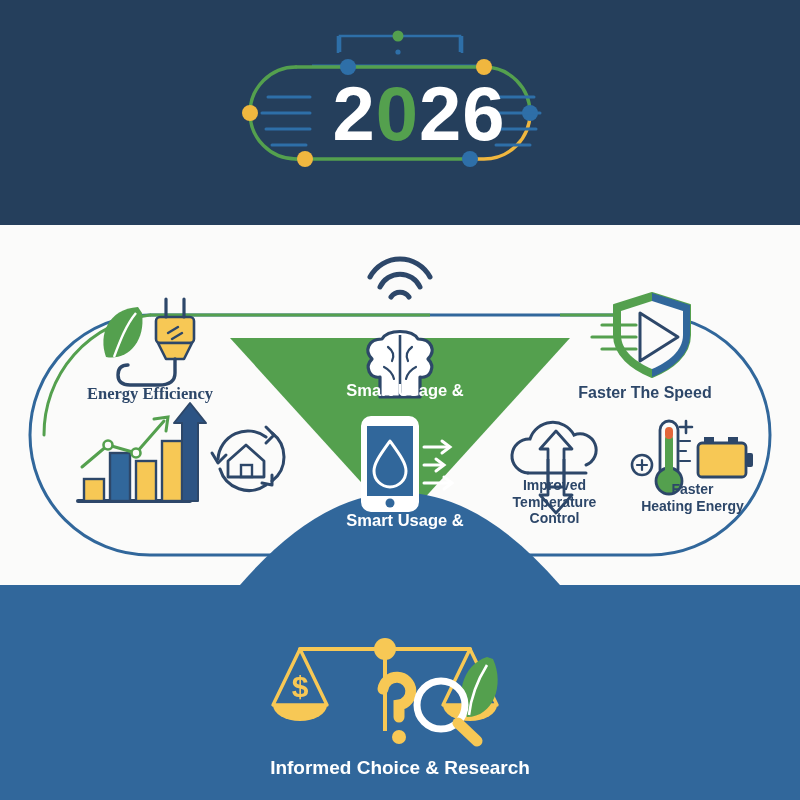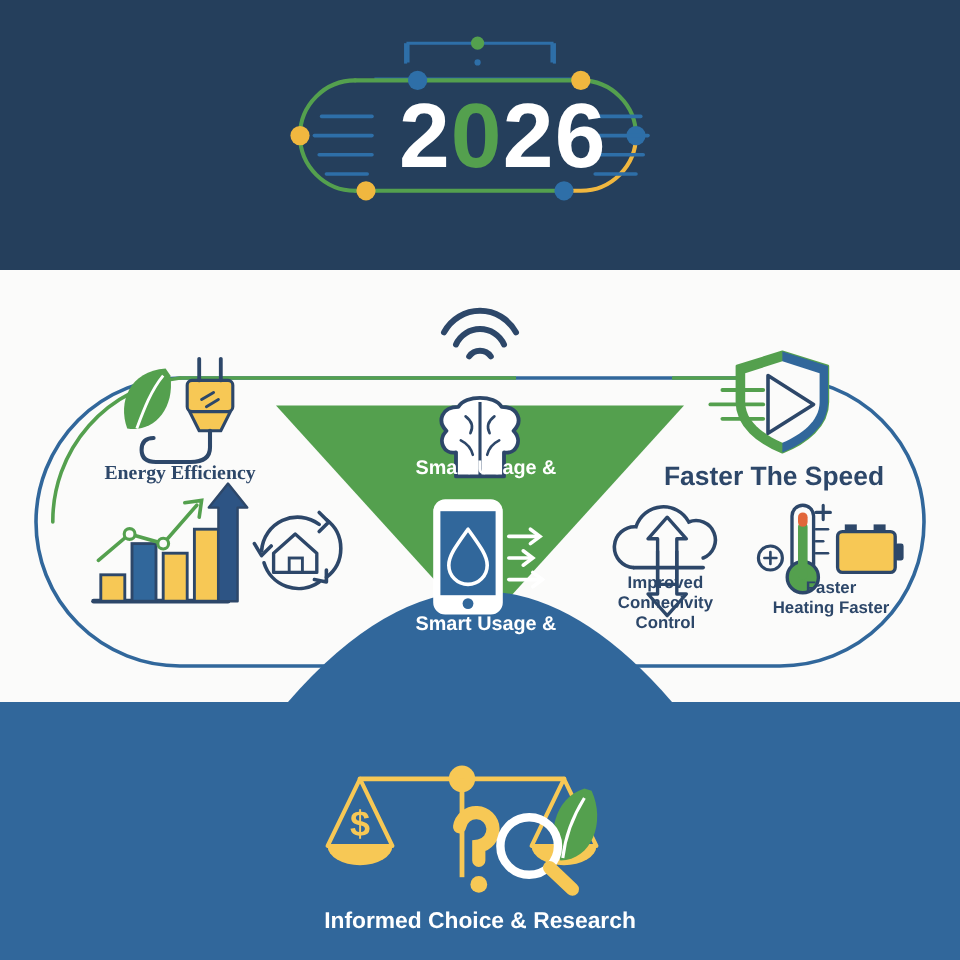--- a/index.html
+++ b/index.html
@@ -35,21 +35,21 @@
 
   .lbl{position:absolute;text-align:center;color:#2d4769;font-weight:700;line-height:1.18;}
   .lbl-white{color:#ffffff;}
 
   
   #lbl-energy      {left:50px;  top:384px; width:200px; font-size:16.5px;font-family:Liberation Serif, serif;}
   #lbl-eco         {left:180px; top:481px; width:140px; font-size:14px;}
   #lbl-smart-top   {left:310px; top:381px; width:190px; font-size:16.5px;}
   #lbl-smart-bot   {left:315px; top:511px; width:180px; font-size:16.5px;}
   #lbl-smart-bot2  {left:315px; top:534px; width:180px; font-size:16.5px; color:#2d4769;}
-  #lbl-speed       {left:545px; top:384px; width:200px; font-size:22px;}
+  #lbl-speed       {left:545px; top:384px; width:200px; font-size:16px;}
   #lbl-temp        {left:492px; top:477px; width:125px; font-size:14px;}
   #lbl-heat        {left:630px; top:481px; width:125px; font-size:14px;}
 
   
   #lbl-cost   {position:absolute;left:0;top:606px;width:800px;text-align:center;
                font-size:18px;font-weight:700;color:#ffffff;}
   #lbl-informed{position:absolute;left:0;top:757px;width:800px;text-align:center;
                font-size:19px;font-weight:700;color:#ffffff;}
   .foot-svg{position:absolute;left:255px;top:635px;width:300px;height:115px;}
 </style>
@@ -219,27 +219,27 @@
 
 
   <div class="lbl lbl-white" id="lbl-smart-top">Smart Usage &amp;</div>
 
   <div class="lbl lbl-white" id="lbl-smart-bot">Smart Usage &amp;</div>
 
   <div class="lbl" id="lbl-speed">Faster The Speed</div>
 
   <div class="lbl" id="lbl-temp">
     <div>Improved</div>
-    <div>Connecivity</div>
+    <div>Temperature</div>
     <div>Control</div>
   </div>
 
   <div class="lbl" id="lbl-heat">
     <div>Faster</div>
-    <div>Heating Faster</div>
+    <div>Heating Energy</div>
   </div>
 
   <div class="band-footer"></div>
 
 
   <svg class="foot-svg" viewBox="0 0 300 115">
 
     <g>
       <line x1="45" y1="14" x2="215" y2="14" stroke="#f7c855" stroke-width="4" stroke-linecap="round"></line>
       <circle cx="130" cy="14" r="11" fill="#f7c855"></circle>

